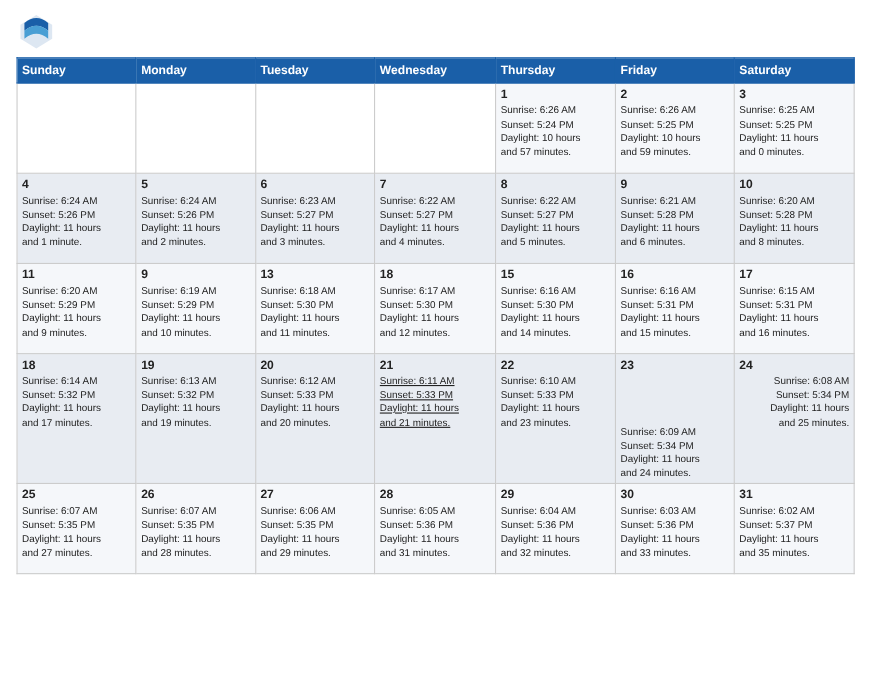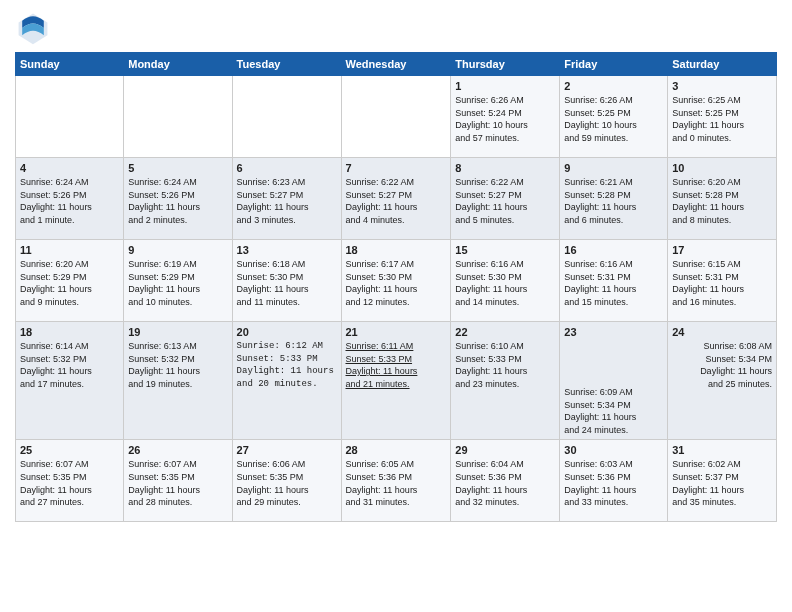--- a/index.html
+++ b/index.html
@@ -278,21 +278,21 @@
           </td>
           <td>
             <span class="day-num">19</span>
             <div class="day-info" style="white-space: pre-line;">Sunrise: 6:13 AM
 Sunset: 5:32 PM
 Daylight: 11 hours
 and 19 minutes.</div>
           </td>
           <td>
             <span class="day-num">20</span>
-            <div class="day-info" style="white-space: pre-line; font-family: Liberation Mono, monospace;">Sunrise: 6:12 AM
+            <div class="day-info" style="white-space: pre-line;">Sunrise: 6:12 AM
 Sunset: 5:33 PM
 Daylight: 11 hours
 and 20 minutes.</div>
           </td>
           <td>
             <span class="day-num">21</span>
             <div class="day-info" style="white-space: pre-line; text-decoration: underline;">Sunrise: 6:11 AM
 Sunset: 5:33 PM
 Daylight: 11 hours
 and 21 minutes.</div>

